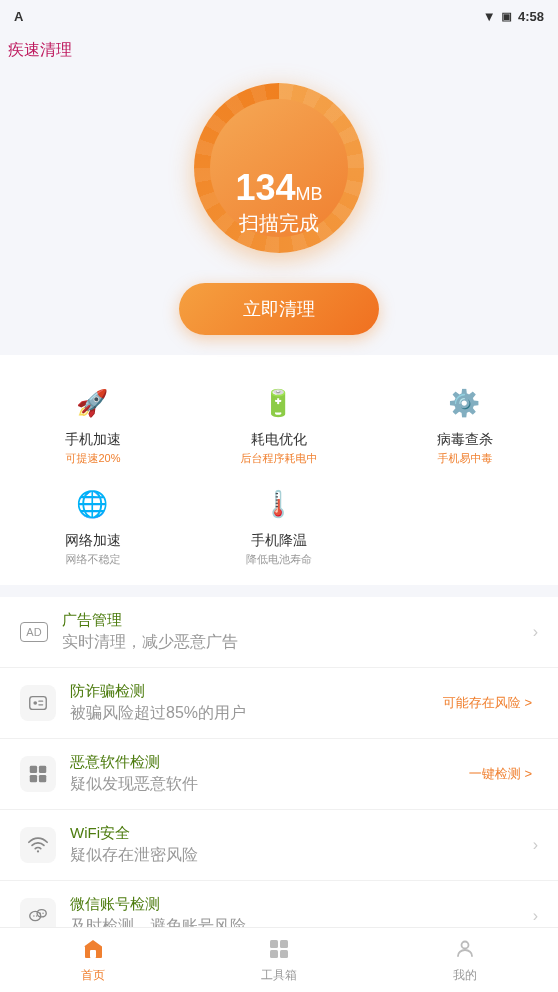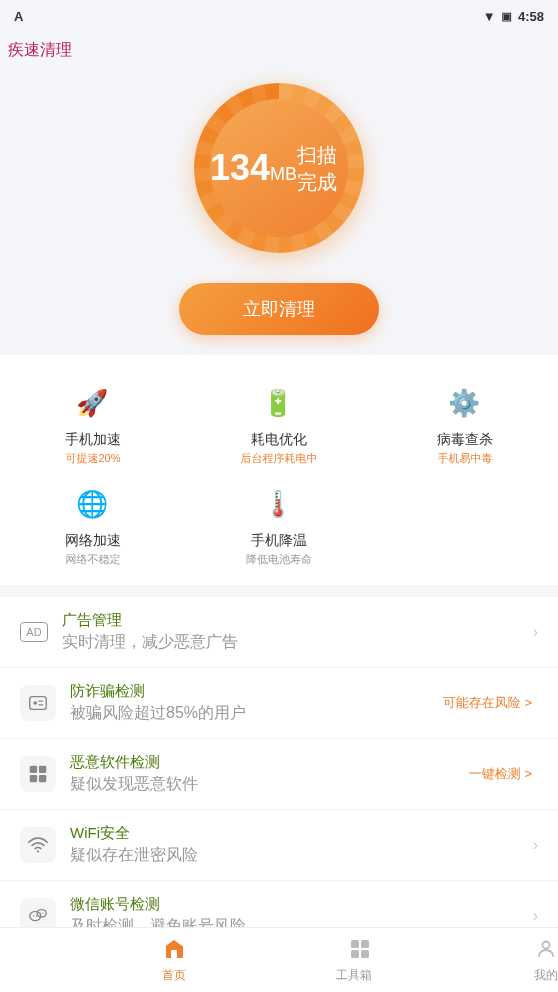--- a/index.html
+++ b/index.html
@@ -57,21 +57,21 @@
       height: 100%;
       border-radius: 50%;
       background: repeating-conic-gradient(rgba(255,255,255,0.08) 0deg 10deg, transparent 10deg 20deg);
     }
     .scan-circle-inner {
       width: 138px;
       height: 138px;
       border-radius: 50%;
       background: linear-gradient(145deg, #f5a855, #f08030);
       display: flex;
-      flex-direction: row;
+      flex-direction: column;
       align-items: center;
       justify-content: flex-end;
       z-index: 1;
     }
     .scan-size {
       font-size: 36px;
       font-weight: 700;
       color: #fff;
       line-height: 1.1;
     }
@@ -206,21 +206,21 @@
       height: 65px;
       background: #fff;
       border-top: 1px solid #eee;
       display: flex;
       align-items: center;
     }
     .nav-item {
       flex: 1;
       display: flex;
       flex-direction: column;
-      align-items: flex-end;
+      align-items: center;
       justify-content: center;
       gap: 0;
       cursor: pointer;
     }
     .nav-icon { font-size: 22px; }
     .nav-label { font-size: 12px; color: #999; }
     .nav-label-active { font-size: 12px; color: #f08030; }
     .nav-active-icon { color: #f08030; }
 
     

